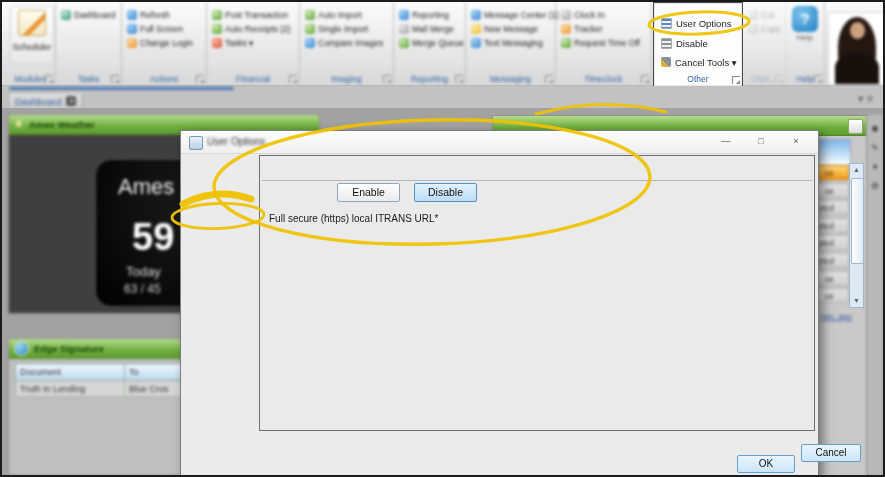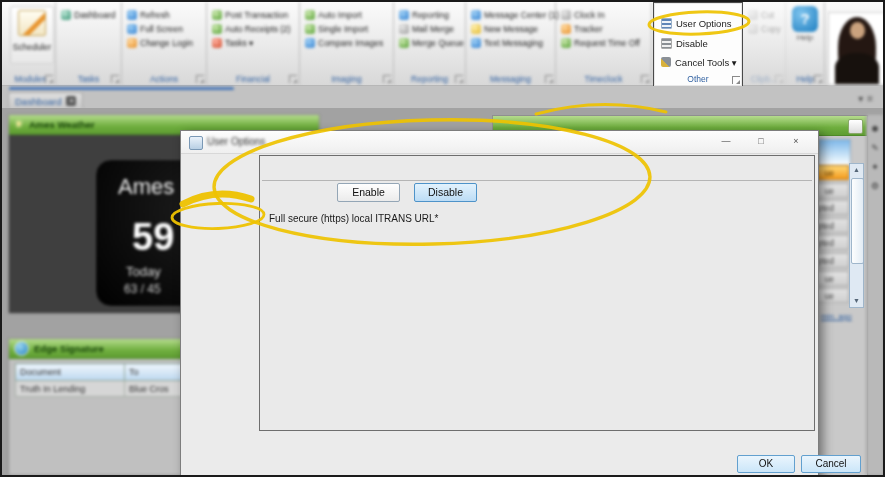--- a/index.html
+++ b/index.html
@@ -82,21 +82,21 @@
   .cheading{position:absolute;left:27px;top:4px;font-size:13px;font-weight:bold;color:#111;}
   .csep{position:absolute;left:2px;top:24px;width:550px;height:1px;background:#b5b5b5;}
   .btn{position:absolute;height:17px;font-size:10.5px;text-align:center;line-height:16px;border-radius:2px;color:#111;margin-left:48px;}
   .btn-plain{background:linear-gradient(#fefefe,#ebebeb);border:1px solid #94a6b6;}
   .btn-blue{background:linear-gradient(#e2f2fd,#bcdcf5);border:1px solid #4e93c9;}
   .flabel{position:absolute;font-size:10px;color:#1a1a1a;white-space:nowrap;}
   .textbox{position:absolute;left:169px;top:53px;width:185px;height:18px;background:#fff;border:1px solid #767676;box-sizing:border-box;font-size:10px;line-height:16px;padding-left:4px;color:#111;white-space:nowrap;overflow:hidden;}
   .redact{display:inline-block;vertical-align:middle;width:98px;height:9px;margin-left:2px;border-radius:2px;background:linear-gradient(90deg,#9a9a9a,#bdbdbd 25%,#8f8f8f 55%,#c4c4c4 80%,#a0a0a0);filter:blur(1.8px);}
   .note{position:absolute;left:75px;top:308px;font-size:10px;color:#1a1a1a;}
   .okbtn{left:508px;top:324px;width:56px;height:16px;}
-  .cancelbtn{left:572px;top:324px;width:58px;height:16px;}
+  .cancelbtn{left:572px;top:313px;width:58px;height:16px;}
   .btn-ok{background:linear-gradient(#eaf5fd,#cbe6f9);border:1px solid #62a0cf;font-size:10px;line-height:15px;}
   
   .anno{position:absolute;left:0;top:0;width:881px;height:473px;z-index:200;pointer-events:none;}
 </style>
 </head>
 <body>
 
 <div class="win">
 
   <div class="ribbon">

